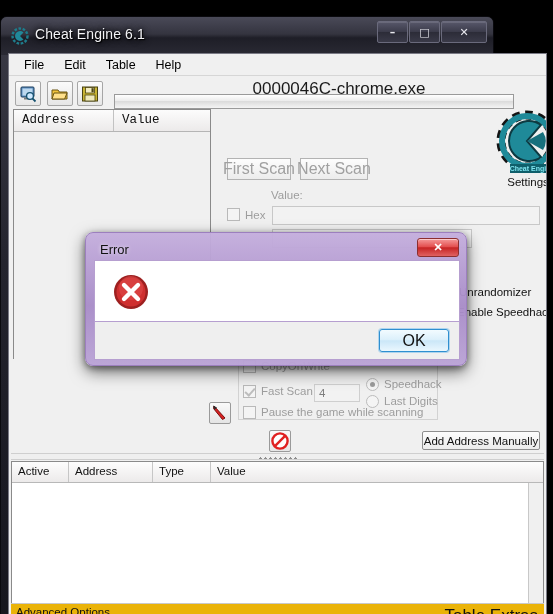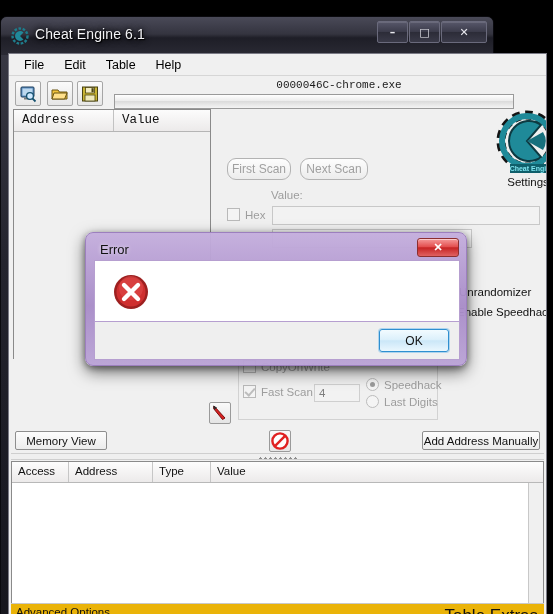--- a/index.html
+++ b/index.html
@@ -71,21 +71,21 @@
   .tool-btn{
     position:absolute;top:5px;width:26px;height:25px;
     border:1px solid #a6a6a6;border-radius:2px;
     background:linear-gradient(180deg,#fbfbfb,#e6e6e6);
     box-sizing:border-box;
   }
   .tool-btn svg{position:absolute;left:3px;top:3px;}
 
   .proc-title{
     position:absolute;left:180px;top:3px;width:300px;
-    text-align:center;font-size:11px;color:#1a1a1a;white-space:nowrap;font-family:Liberation Mono, monospace;
+    text-align:center;font-size:17px;color:#1a1a1a;white-space:nowrap;
   }
   .progress{
     position:absolute;left:105px;top:18px;width:400px;height:15px;
     border:1px solid #9a9a9a;
     background:linear-gradient(180deg,#ffffff 0%,#ececec 45%,#dcdcdc 50%,#f4f4f4 100%);
     box-sizing:border-box;
   }
   .found-label{
     position:absolute;left:5px;top:39px;font-size:11.5px;color:#000;
   }
@@ -105,23 +105,23 @@
     font-size:12.5px;color:#111;padding:3px 0 0 8px;box-sizing:border-box;
   }
   .addr-head .col.c1{width:100px;border-right:1px solid #c2c2c2;}
   .addr-head .col.c2{width:96px;}
   .addr-body{background:#f0f0f0;height:227px;}
 
   
   .scan-panel{position:absolute;left:206px;top:50px;width:330px;height:330px;}
   .btn{
     position:absolute;
-    border:1px solid #b3b3b3;border-radius:9px;
+    border:1px solid #b3b3b3;border-radius:0;
     background:linear-gradient(180deg,#fdfdfd,#ececec);
-    font-size:12px;color:#a0a0a0;
+    font-size:16px;color:#a0a0a0;
     display:flex;align-items:center;justify-content:center;
     box-sizing:border-box;white-space:nowrap;
   }
   .btn.enabled{color:#111;border-color:#8e8e8e;}
   #first-scan{left:12px;top:54px;width:64px;height:22px;}
   #next-scan{left:85px;top:54px;width:68px;height:22px;}
   #undo-scan{left:218px;top:54px;width:69px;height:22px;}
 
   .value-label{position:absolute;left:56px;top:85px;font-size:11.5px;color:#9d9d9d;}
   .hex-row{position:absolute;left:12px;top:104px;display:flex;align-items:center;}
@@ -149,21 +149,21 @@
 
   .side-opt{position:absolute;font-size:11.5px;color:#111;white-space:nowrap;}
   #unrandomizer{left:450px;top:232px;}
   #speedhack{left:448px;top:252px;}
 
   
   .scan-opts{
     position:absolute;left:229px;top:300px;width:200px;height:66px;
     border:1px solid #d2d2d2;box-sizing:border-box;background:transparent;
   }
-  .opt-row{position:absolute;display:flex;align-items:center;}
+  .opt-row{position:absolute;display:flex;}
   .opt-text{font-size:11.5px;color:#9d9d9d;margin-left:5px;white-space:nowrap;}
   .rb{
     width:13px;height:13px;border:1px solid #bcbcbc;border-radius:50%;
     background:#f4f4f4;box-sizing:border-box;position:relative;display:inline-block;
   }
   .rb.sel::after{
     content:"";position:absolute;left:3px;top:3px;width:5px;height:5px;
     border-radius:50%;background:#9b9b9b;
   }
   .fastscan-input{
@@ -279,21 +279,21 @@
   }
   .dlg-foot{
     position:absolute;left:8px;top:89px;width:366px;height:38px;
     background:#efefef;border:1px solid #b69fd0;border-top:none;box-sizing:border-box;
   }
   .ok-btn{
     position:absolute;right:10px;top:7px;width:70px;height:23px;
     border:1px solid #2f8fd0;border-radius:3px;
     background:linear-gradient(180deg,#f2fbff 0%,#dcf0fb 45%,#cbe7f8 52%,#eaf7fe 100%);
     display:flex;align-items:center;justify-content:center;
-    font-size:12px;color:#111;box-sizing:border-box;
+    font-size:16px;color:#111;box-sizing:border-box;
     box-shadow:0 0 0 1px rgba(120,190,235,.55);
   }
 </style>
 </head>
 <body>
 
 <div id="app">
   <div class="win-frame">
 
     <div class="titlebar">
@@ -411,48 +411,51 @@
       </div>
       <input class="fastscan-input" value="4" style="">
       <div class="opt-row" style="left:357px;top:324px;">
         <span class="rb sel"></span>
         <span class="opt-text">Speedhack</span>
       </div>
       <div class="opt-row" style="left:357px;top:341px;">
         <span class="rb"></span>
         <span class="opt-text">Last Digits</span>
       </div>
+      <div class="opt-row" style="left:234px;top:352px;">
+        <span class="cb"></span>
+        <span class="opt-text">Pause the game while scanning</span>
+      </div>
 
       <div class="arrow-btn">
         <svg width="20" height="20" viewBox="0 0 20 20">
           <path d="M4 3 L15 15 L12.5 16.5 L3.5 5.5 Z" fill="#d92121" stroke="#7a0d0d" stroke-width="1"></path>
           <path d="M3 2.5 L7 4.5 L4.5 7 Z" fill="#2b2b2b"></path>
         </svg>
       </div>
 
       <div class="mid-bar">
-        <div class="btn enabled" id="memory-view">Memory View</div>
         <div class="stop-btn">
           <span>
             <svg width="20" height="20" viewBox="0 0 20 20">
               <circle cx="10" cy="10" r="7.6" fill="#fff" stroke="#e02020" stroke-width="2.4"></circle>
               <line x1="5.2" y1="14.8" x2="14.8" y2="5.2" stroke="#e02020" stroke-width="2.4"></line>
             </svg>
           </span>
         </div>
         <div class="btn enabled" id="add-address">Add Address Manually</div>
       </div>
 
       <div class="splitter">
         <div class="grip"></div>
       </div>
 
       <div class="cheat-table">
         <div class="ct-head">
-          <div class="col" style="width:57px;">Access</div>
+          <div class="col" style="width:57px;">Active</div>
           <div class="col" style="width:84px;">Address</div>
           <div class="col" style="width:58px;">Type</div>
           <div class="col" style="width:180px;border-right:none;">Value</div>
         </div>
         <div class="ct-body">
           <div class="vscroll">
             <div class="vs-arrow"></div>
           </div>
         </div>
       </div>

